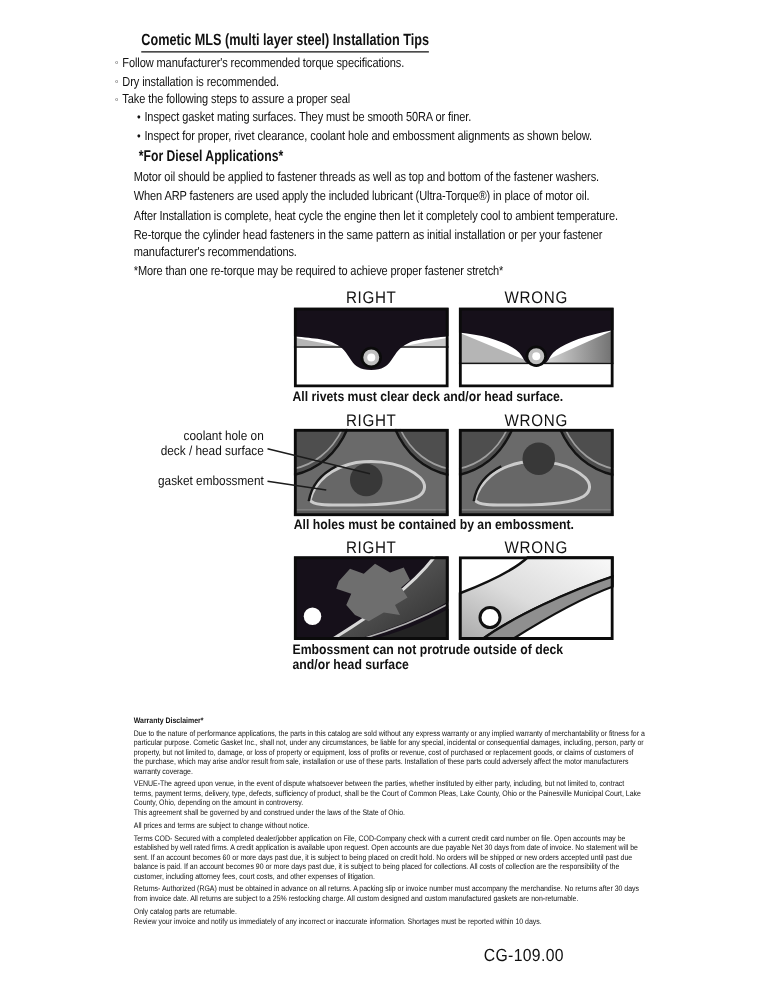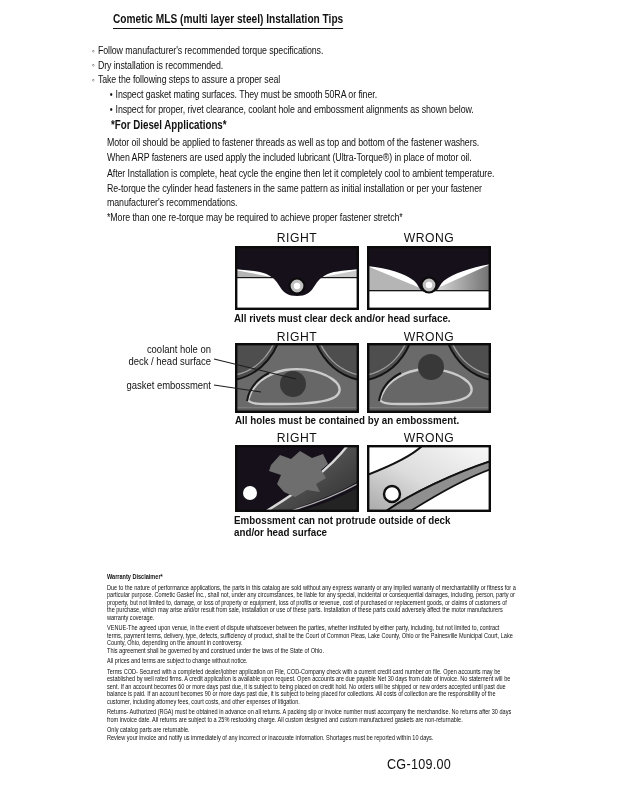--- a/index.html
+++ b/index.html
@@ -42,21 +42,21 @@
   .fineprint div.p { margin:0 0 3px 0; }
   .fp-b { font-weight:bold; }
 
   .pagenum { font-size:14px; letter-spacing:0.3px; white-space:nowrap; }
 </style>
 </head>
 <body>
 
 <div>
 
-  <div class="abs" style="left:113px; top:9px;">
+  <div class="abs" style="left:113px; top:23px;">
     <span class="title sx78">Cometic MLS (multi layer steel) Installation Tips</span>
   </div>
 
   <div class="abs bullets sx84">
     <div class="bl">
       <span class="mk">◦</span><span>Follow manufacturer's recommended torque specifications.</span>
     </div>
     <div class="bl">
       <span class="mk">◦</span><span>Dry installation is recommended.</span>
     </div>

